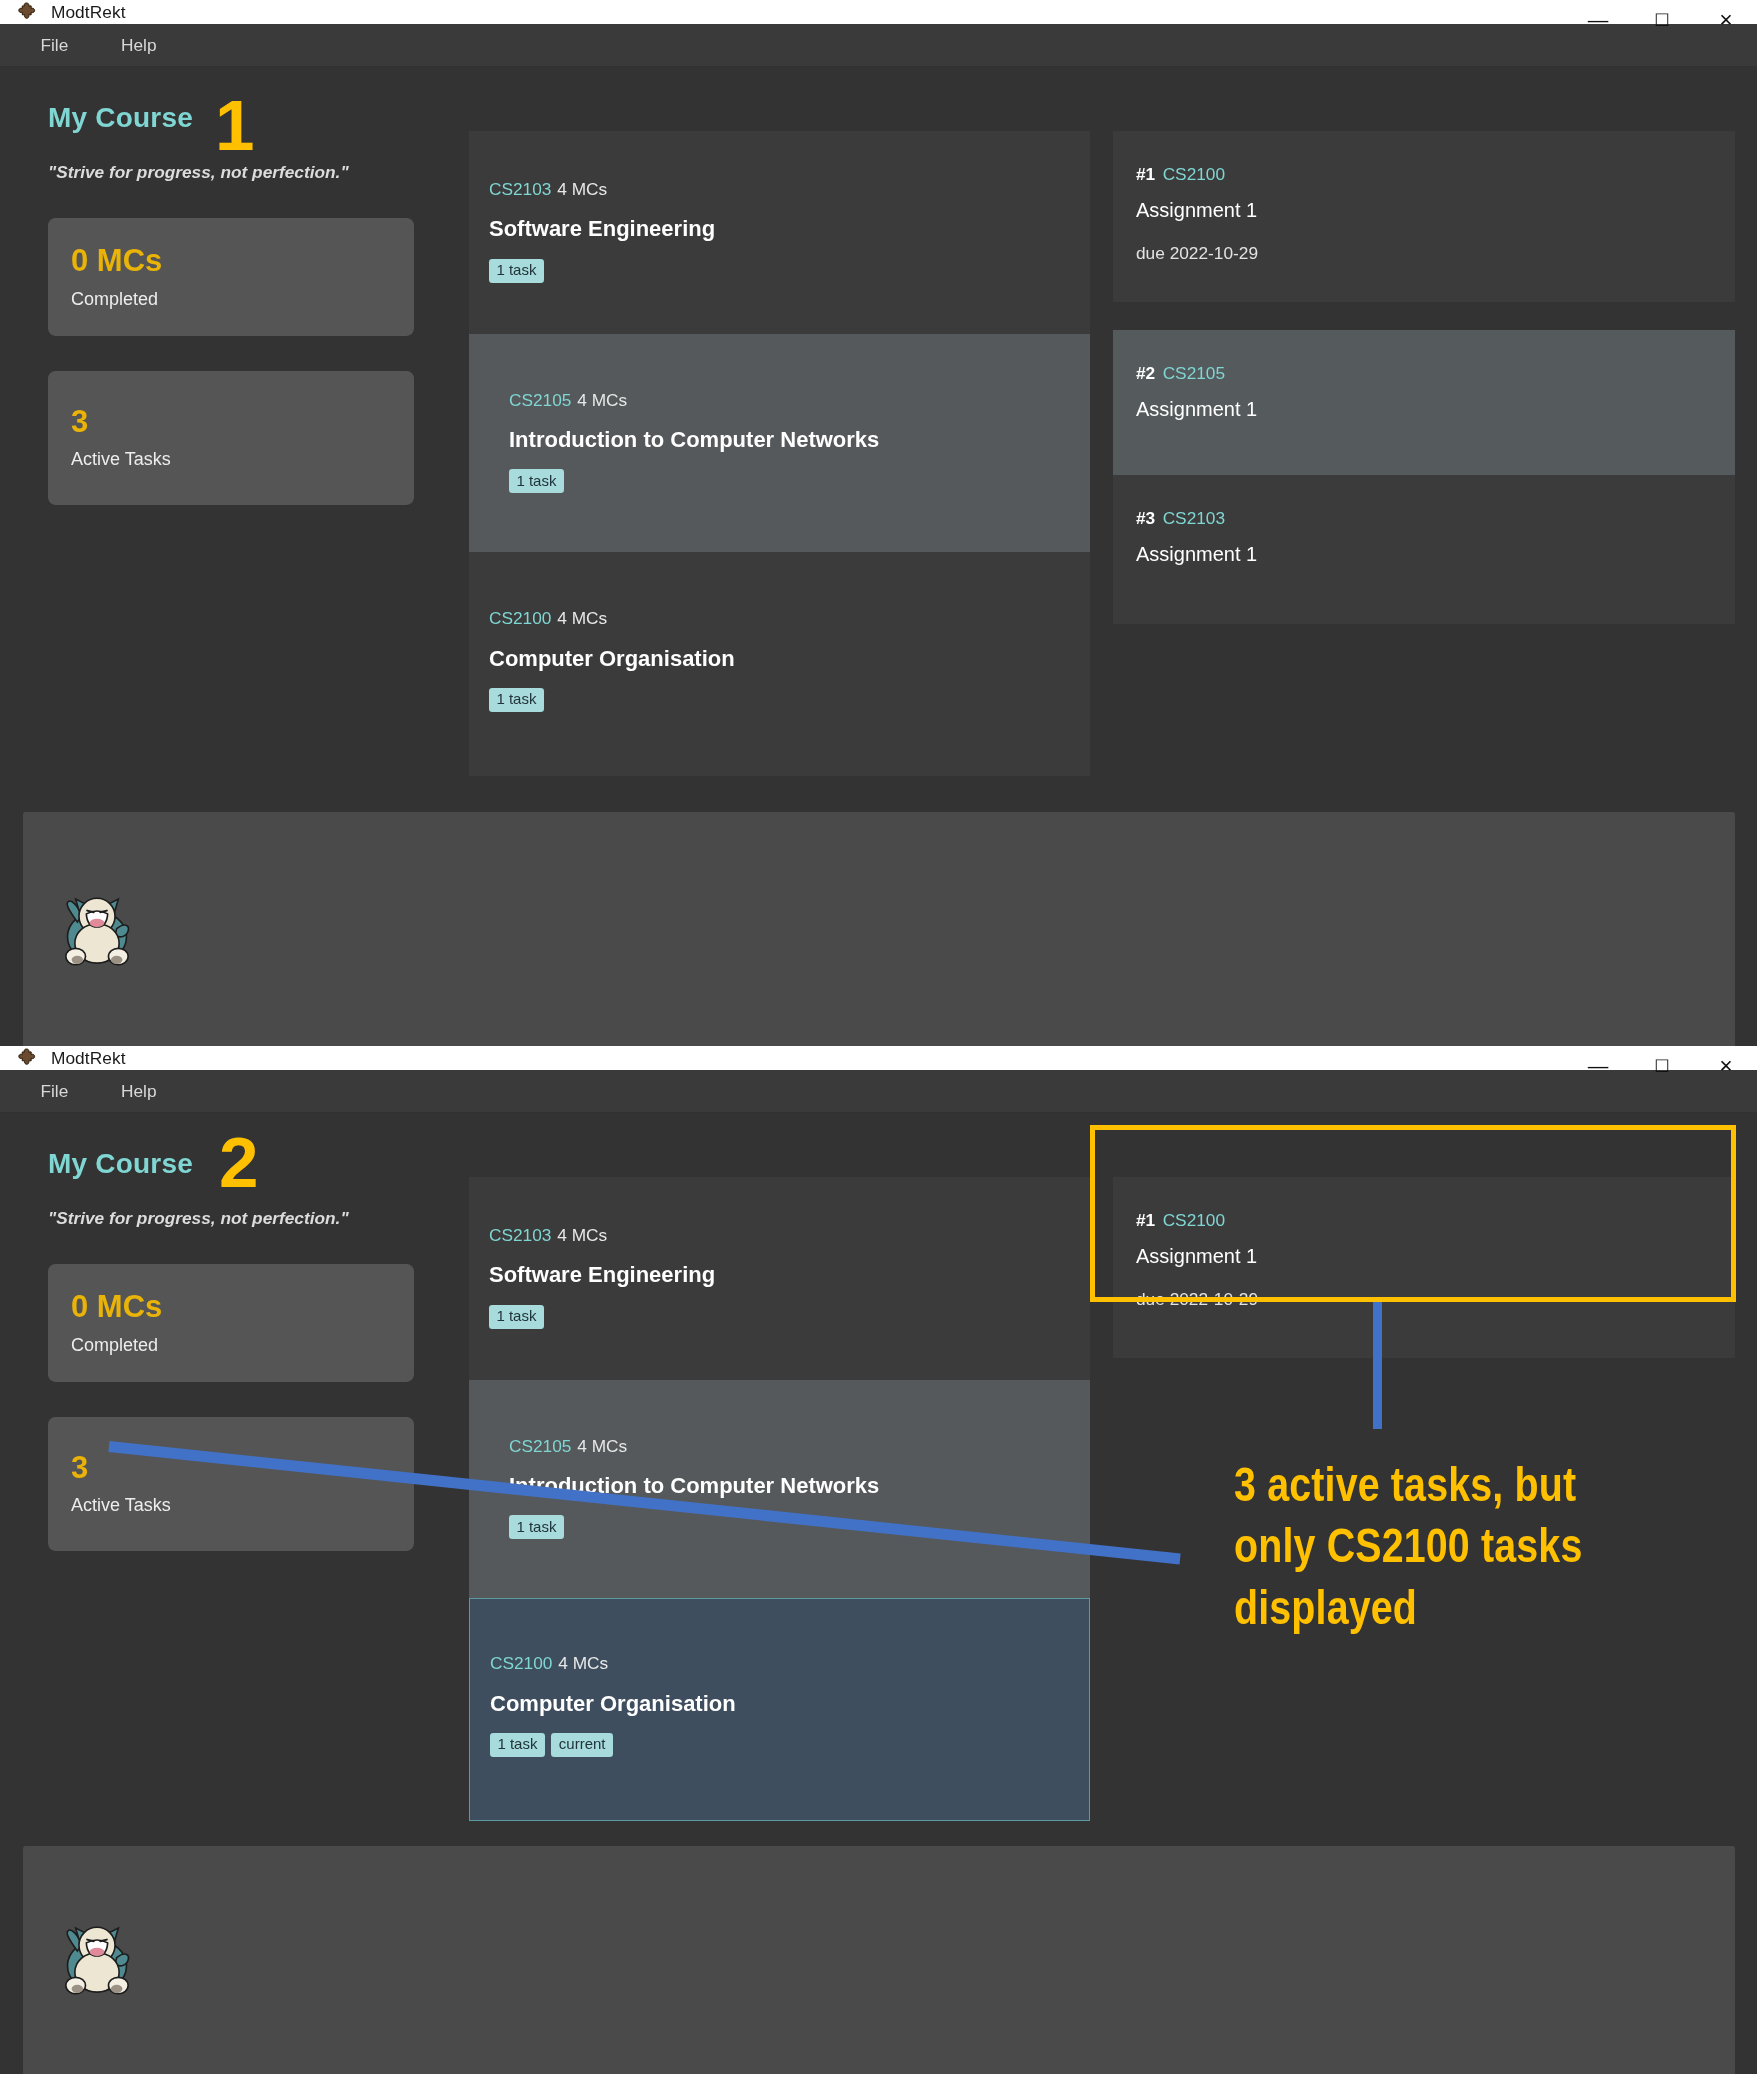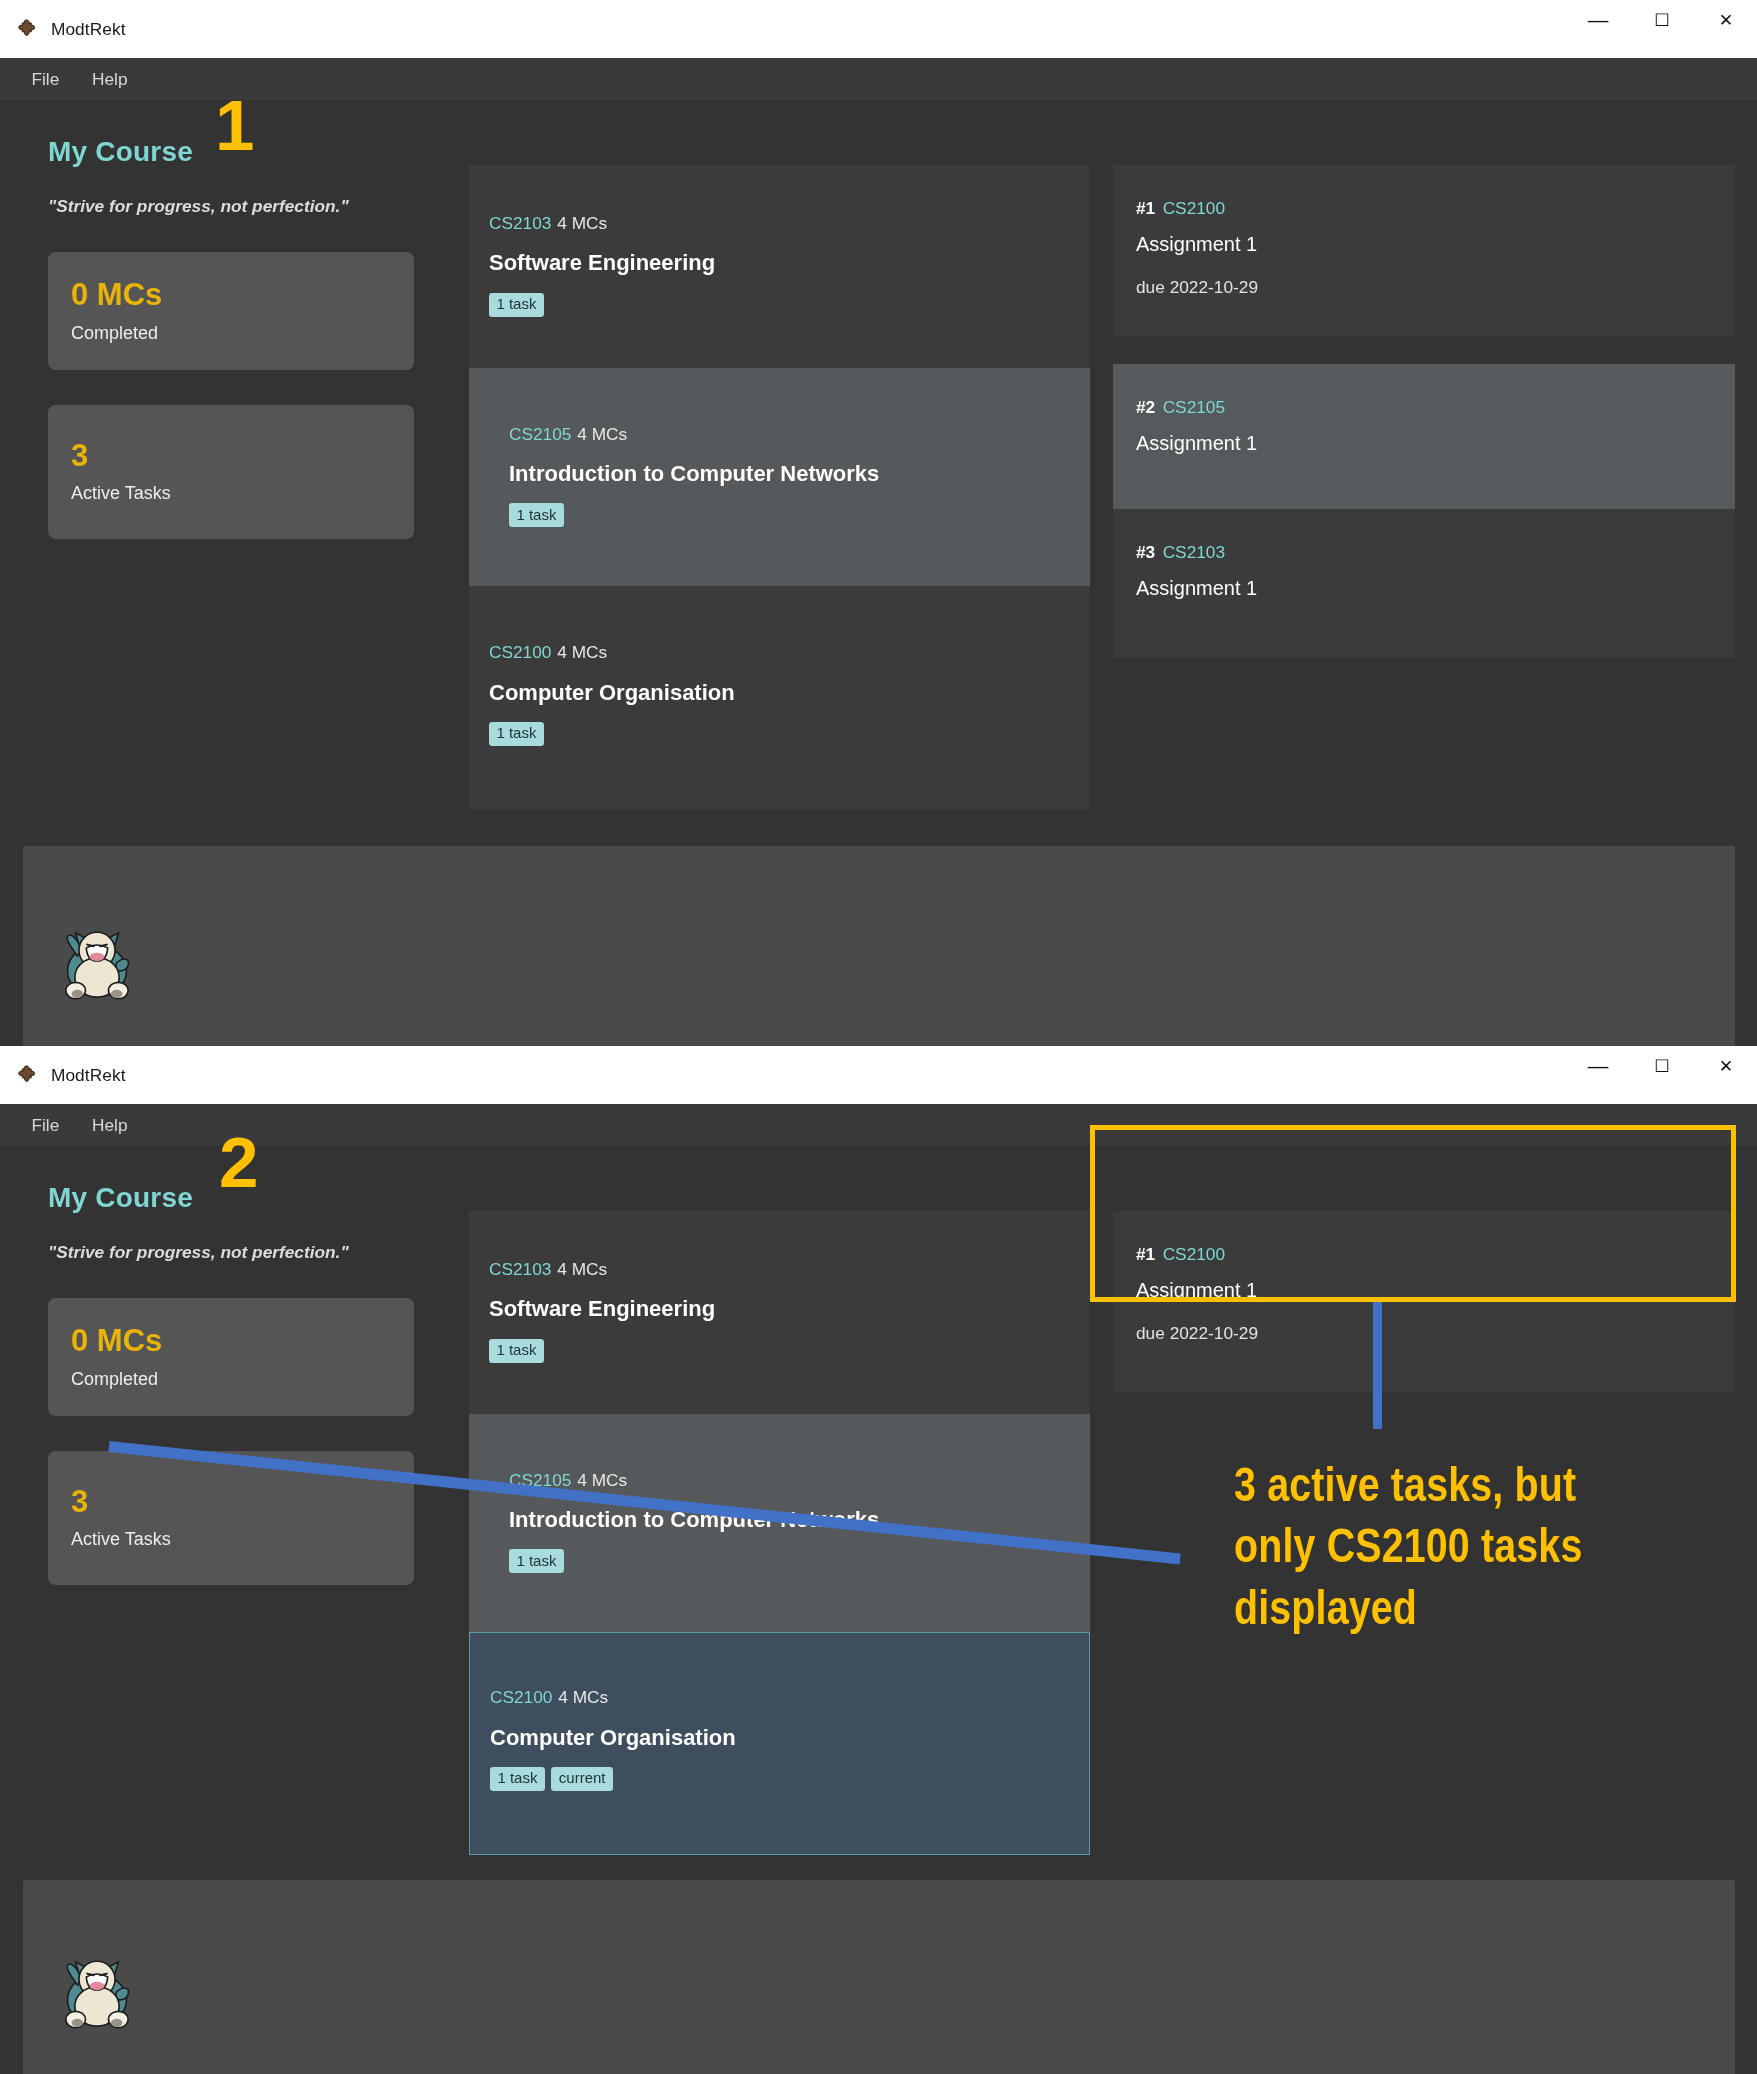--- a/index.html
+++ b/index.html
@@ -7,34 +7,34 @@
     width: 1758px; height: 2075px;
     background: #2b2b2b;
     font-family: "Liberation Sans", sans-serif;
     overflow: hidden;
   }
   .page { position: relative; width: 1758px; height: 2075px; background: #2b2b2b; }
 
   
   .window { position: absolute; left: 0; width: 1758px; background: #333333; }
   .titlebar {
-    height: 58px; background: #ffffff; display: flex; align-items: center;
+    height: 24px; background: #ffffff; display: flex; align-items: center;
     padding-left: 18px; position: relative;
   }
   .tb-icon { width: 21.4px; height: 21.4px; position: relative; margin-right: 11.5px; flex: 0 0 auto; }
   .tb-title { font-size: 17.3px; color: #1a1a1a; letter-spacing: 0.1px; }
   .tb-controls { position: absolute; right: 0; top: 0; height: 41px; display: flex; }
   .tb-btn {
     width: 64px; height: 41px; display: flex; align-items: center; justify-content: center;
     color: #111; font-size: 17.3px; line-height: 1;
   }
   .tb-btn.mn { font-size: 20.6px; }
   .menubar {
     height: 43px; background: #3a3a3a; display: flex; align-items: center;
-    padding-left: 15px; border-bottom: 0.8px solid #313131;
+    padding-left: 24px; border-bottom: 0.8px solid #313131; gap: 20px;
   }
   .menu-item { color: #d8d8d8; font-size: 17.3px; padding: 3.3px 16.4px; }
 
   .body-area { position: relative; background: #333333; padding: 0; }
 
   
   .dash { display: flex; align-items: flex-start; }
   .col-left { width: 469px; flex: 0 0 469px; padding: 35px 0 0 48px; position: relative; }
   .col-mid  { width: 621px; flex: 0 0 621px; padding-top: 64px; }
   .col-right{ flex: 1 1 auto; padding-top: 64px; padding-left: 23px; padding-right: 23px; }

